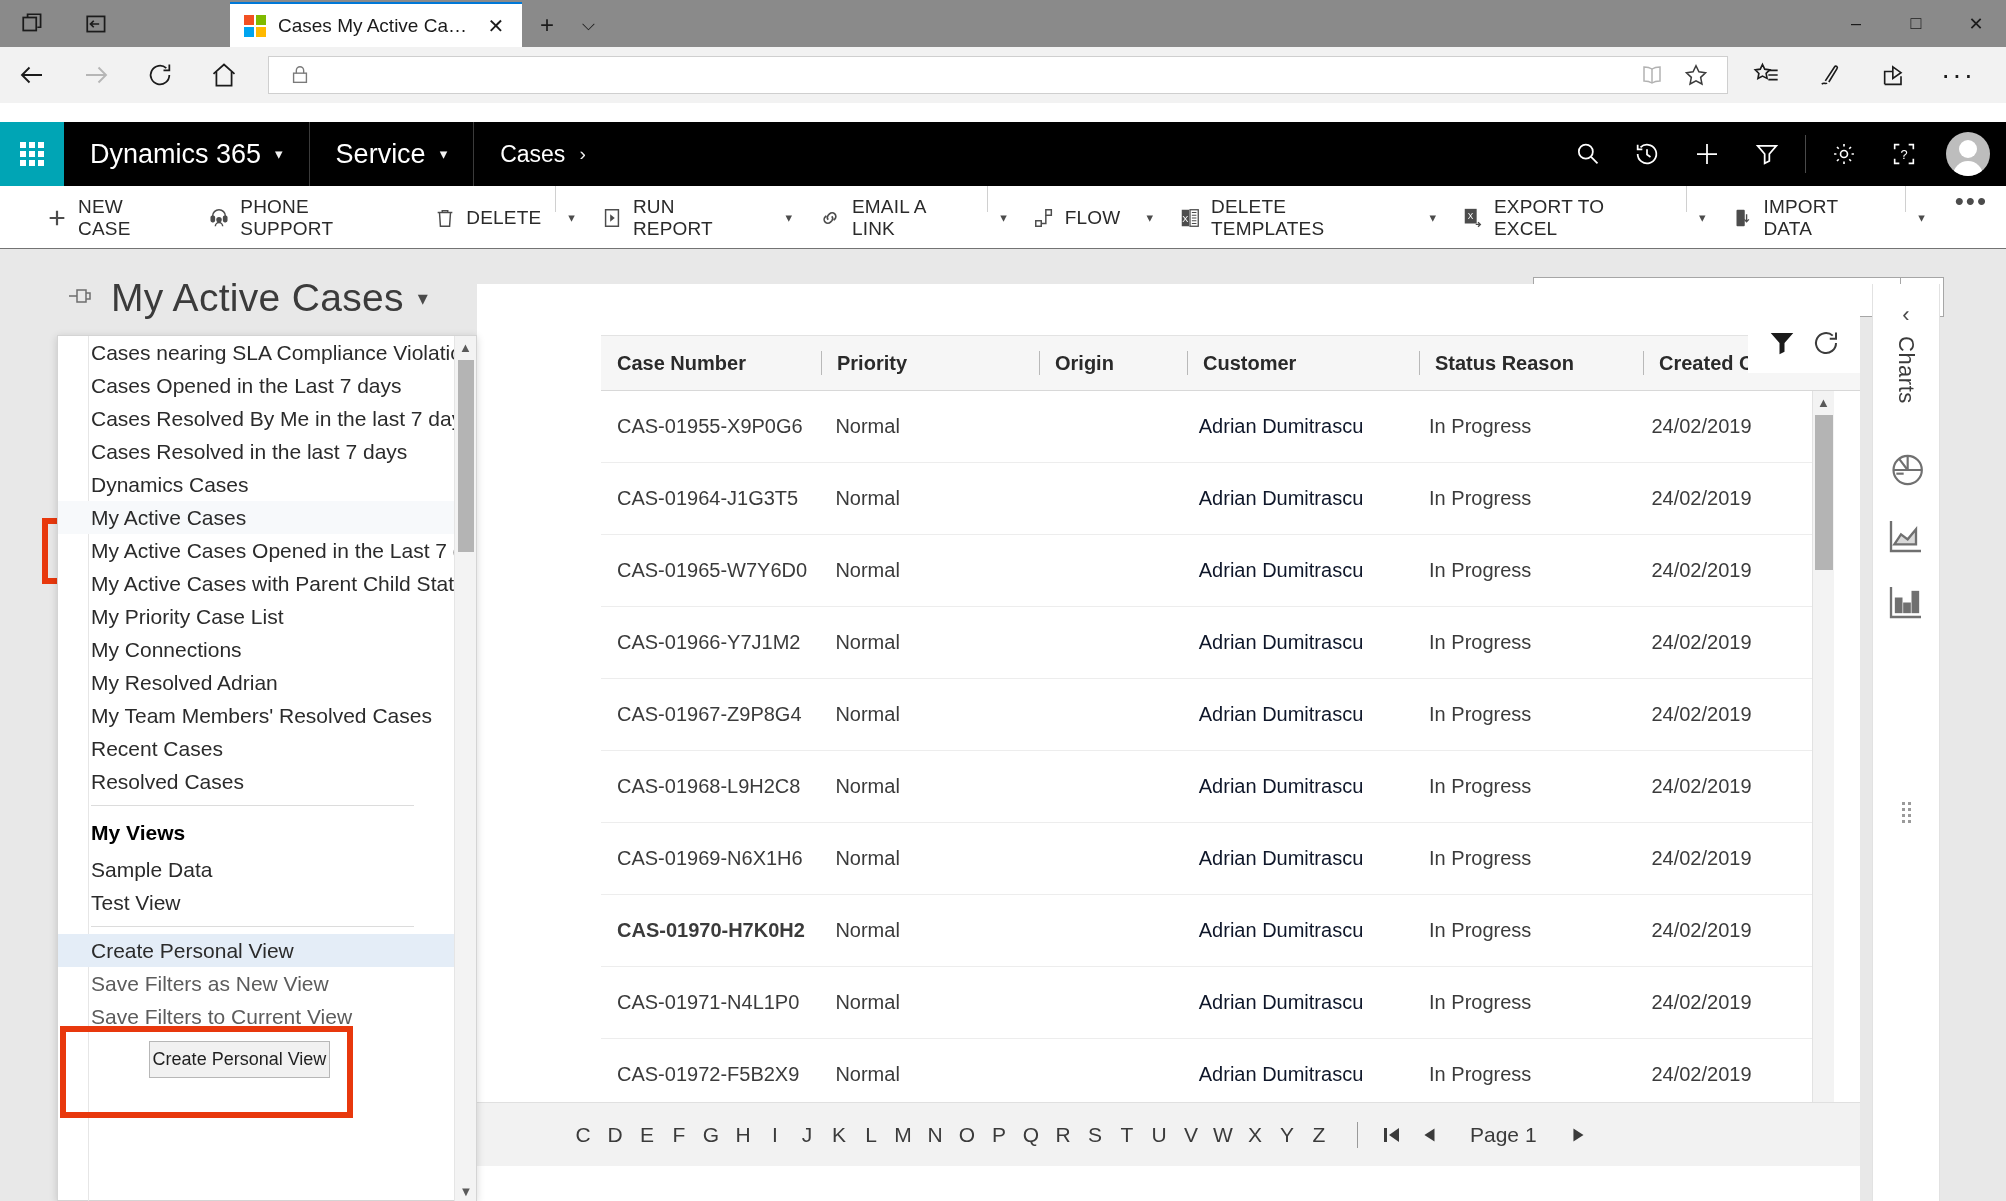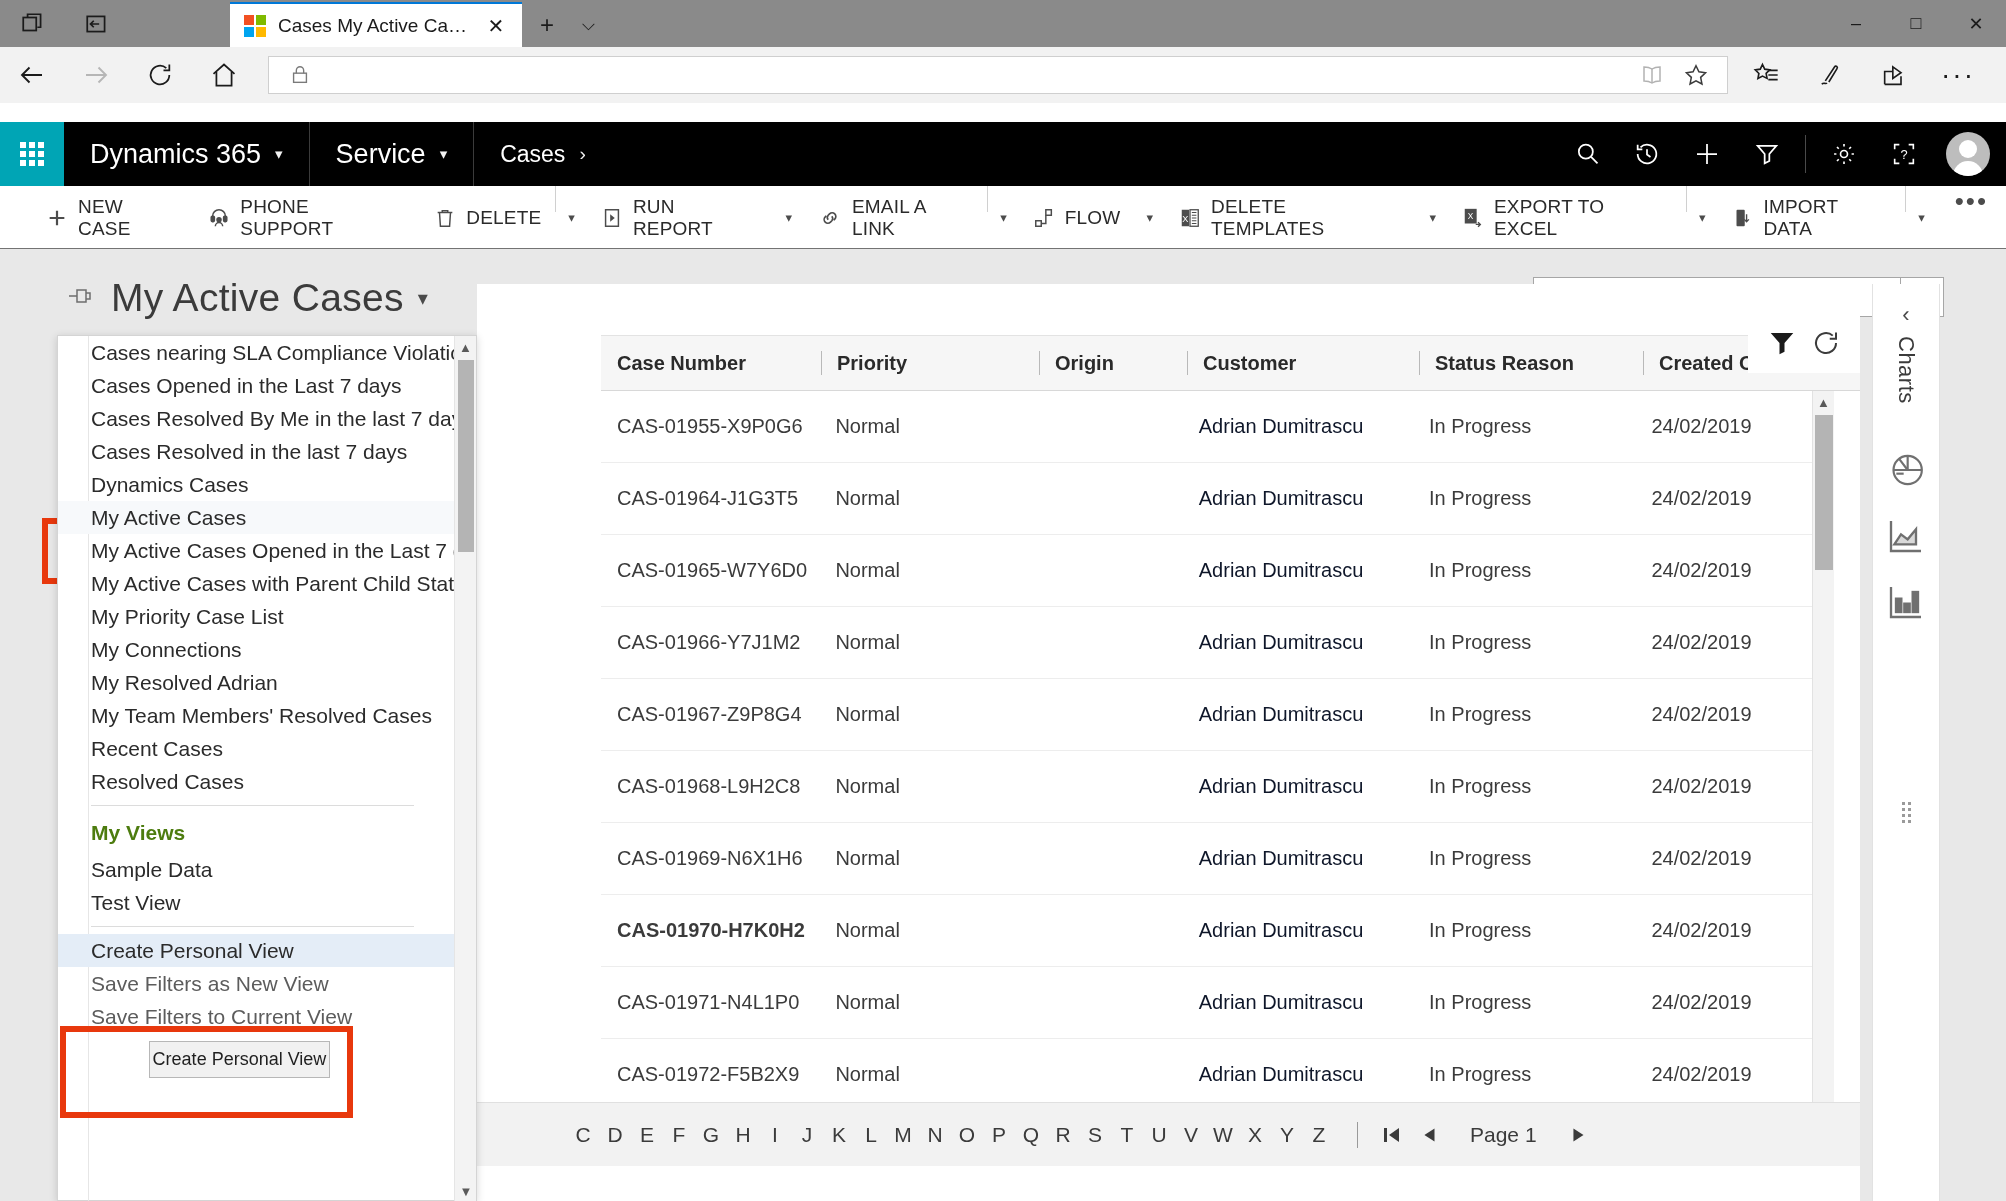--- a/index.html
+++ b/index.html
@@ -182,21 +182,21 @@
   #dd-scroll-track .arrow { height:22px; display:flex; align-items:center; justify-content:center; font-size:13px; color:#5a5a5a;}
   #dd-scroll-track .thumb { position:absolute; left:3px; top: 24px; width:16px; height: 192px; background:#b4b4b4;}
   #dd-list { position:absolute; left:0; top:0; width: 398px; height: 866px; overflow:hidden; padding-left: 0;}
   .dd-item {
     height: 33px; display:flex; align-items:center; padding-left: 33px;
     font-size: 21px; color:#2b2b2b; white-space:nowrap;
   }
   .dd-item.sel { background:#f7f9fb; }
   .dd-item.hl { background:#e4edf7; }
   .dd-item.muted { color:#5c5c5c; }
-  .dd-head { height: 40px; display:flex; align-items:center; padding-left: 33px; font-size: 21px; font-weight: 700; color:#4d7c0f;}
+  .dd-head { height: 40px; display:flex; align-items:center; padding-left: 33px; font-size: 21px; font-weight: 700; color:#000000;}
   .dd-sep { height:1px; background:#dcdcdc; margin: 7px 42px 7px 33px;}
   #dd-left-rule { position:absolute; left: 30px; top: 0; width:1px; height: 866px; background:#e6e6e6;}
 
   #tooltip-cpv {
     position:absolute; left: 149px; top: 792px; width: 181px; height: 37px;
     background:#f1f1f1; border:1px solid #b7b7b7;
     display:flex; align-items:center; justify-content:center;
     font-size: 18px; color:#1f1f1f; z-index: 60;
   }
   #dd-highlight {

